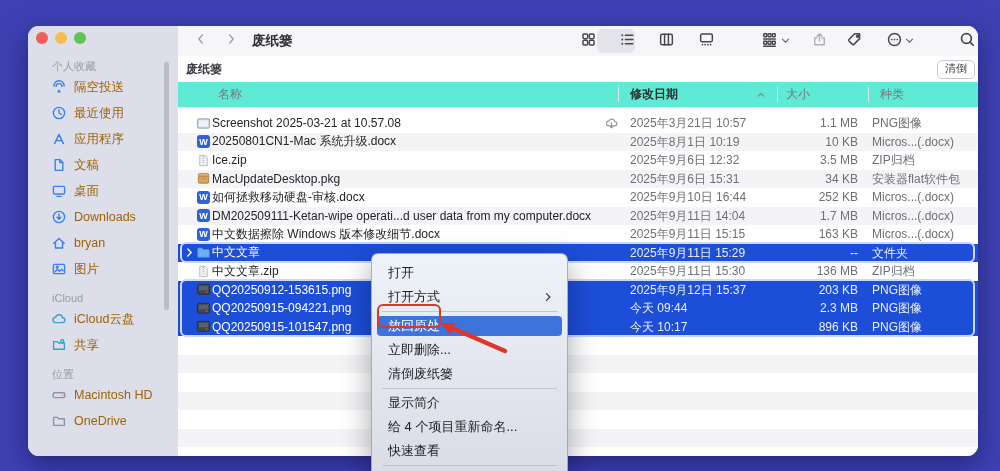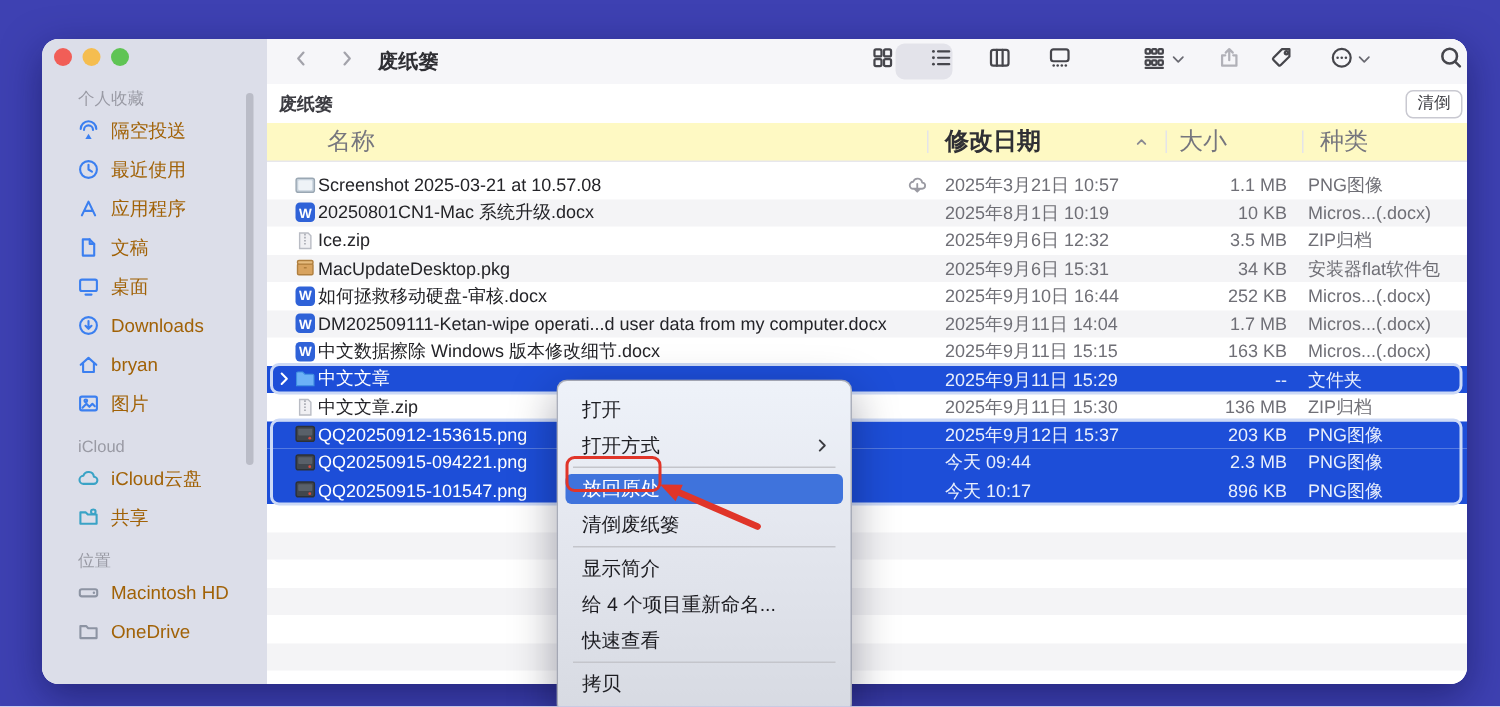--- a/index.html
+++ b/index.html
@@ -25,23 +25,23 @@
   .nav-btn{position:absolute;top:4px;width:22px;height:22px;display:flex;align-items:center;justify-content:center;color:#a3a3ab}
   .tb-title{position:absolute;left:74px;top:0;height:30px;line-height:30px;font-size:13.5px;font-weight:700;color:#2f2f34}
   .tb-pill{position:absolute;left:419px;top:3px;width:38px;height:24px;border-radius:6px;background:#e3e3ea}
   .tb-ic{position:absolute;top:3px;width:24px;height:24px;display:flex;align-items:center;justify-content:center;color:#46464c}
   .tb-ic.dim{color:#b1b1b8}
   .tb-ic.chev{width:12px;color:#6a6a72}
   
   .pathbar{position:absolute;left:0;top:30px;right:0;height:26px;background:#fff;border-bottom:1px solid #ececf0}
   .pb-loc{position:absolute;left:8px;top:0;height:26px;line-height:26px;font-size:12px;font-weight:700;color:#3c3c42}
   .pb-btn{position:absolute;right:3px;top:4px;height:19px;padding:0 7px;font-size:11px;line-height:17px;color:#3c3c42;
-          background:#fff;border:1px solid #c9c9d1;border-radius:5px;font-family:Liberation Serif, serif}
-  
-  .listhead{position:absolute;left:0;top:56px;right:0;height:25px;background:#fef9c3;border-bottom:1px solid #e7e7ec;font-size:16px;color:#76767e}
+          background:#fff;border:1px solid #c9c9d1;border-radius:5px;font-family:Liberation Mono, monospace}
+  
+  .listhead{position:absolute;left:0;top:56px;right:0;height:25px;background:#5eead4;border-bottom:1px solid #e7e7ec;font-size:12px;color:#76767e}
   .lh-name{position:absolute;left:40px;line-height:25px}
   .lh-date{position:absolute;left:452px;line-height:25px;color:#2f2f34;font-weight:700}
   .lh-size{position:absolute;left:608px;line-height:25px}
   .lh-kind{position:absolute;left:702px;line-height:25px}
   .lh-sort{position:absolute;left:578px;top:8px;color:#8a8a92;display:flex}
   .lh-div{position:absolute;top:5px;width:1px;height:15px;background:#e4e4e9}
   
   .rows{position:absolute;left:0;top:88px;right:0}
   .row{position:relative;height:18.5px;font-size:12px;color:#242428}
   .row.zebra{background:#f4f4f6}
@@ -511,20 +511,21 @@
 
   <div class="menu" id="menu">
       <div class="mi"><span>打开</span></div>
       <div class="mi"><span>打开方式</span><span class="sub">
           <svg width="12" height="12" viewBox="0 0 16 16" fill="none" stroke="currentColor" stroke-width="1.7" stroke-linecap="round" stroke-linejoin="round">
             <path d="M6 3.5 10.5 8 6 12.5"></path>
           </svg>
         </span></div>
       <div class="msep"></div>
       <div class="mi hl"><span>放回原处</span></div>
+      <div class="mi"><span>立即删除...</span></div>
       <div class="mi"><span>清倒废纸篓</span></div>
       <div class="msep"></div>
       <div class="mi"><span>显示简介</span></div>
       <div class="mi"><span>给 4 个项目重新命名...</span></div>
       <div class="mi"><span>快速查看</span></div>
       <div class="msep"></div>
       <div class="mi"><span>拷贝</span></div>
     </div>
 
   <div class="red-rect"></div>

